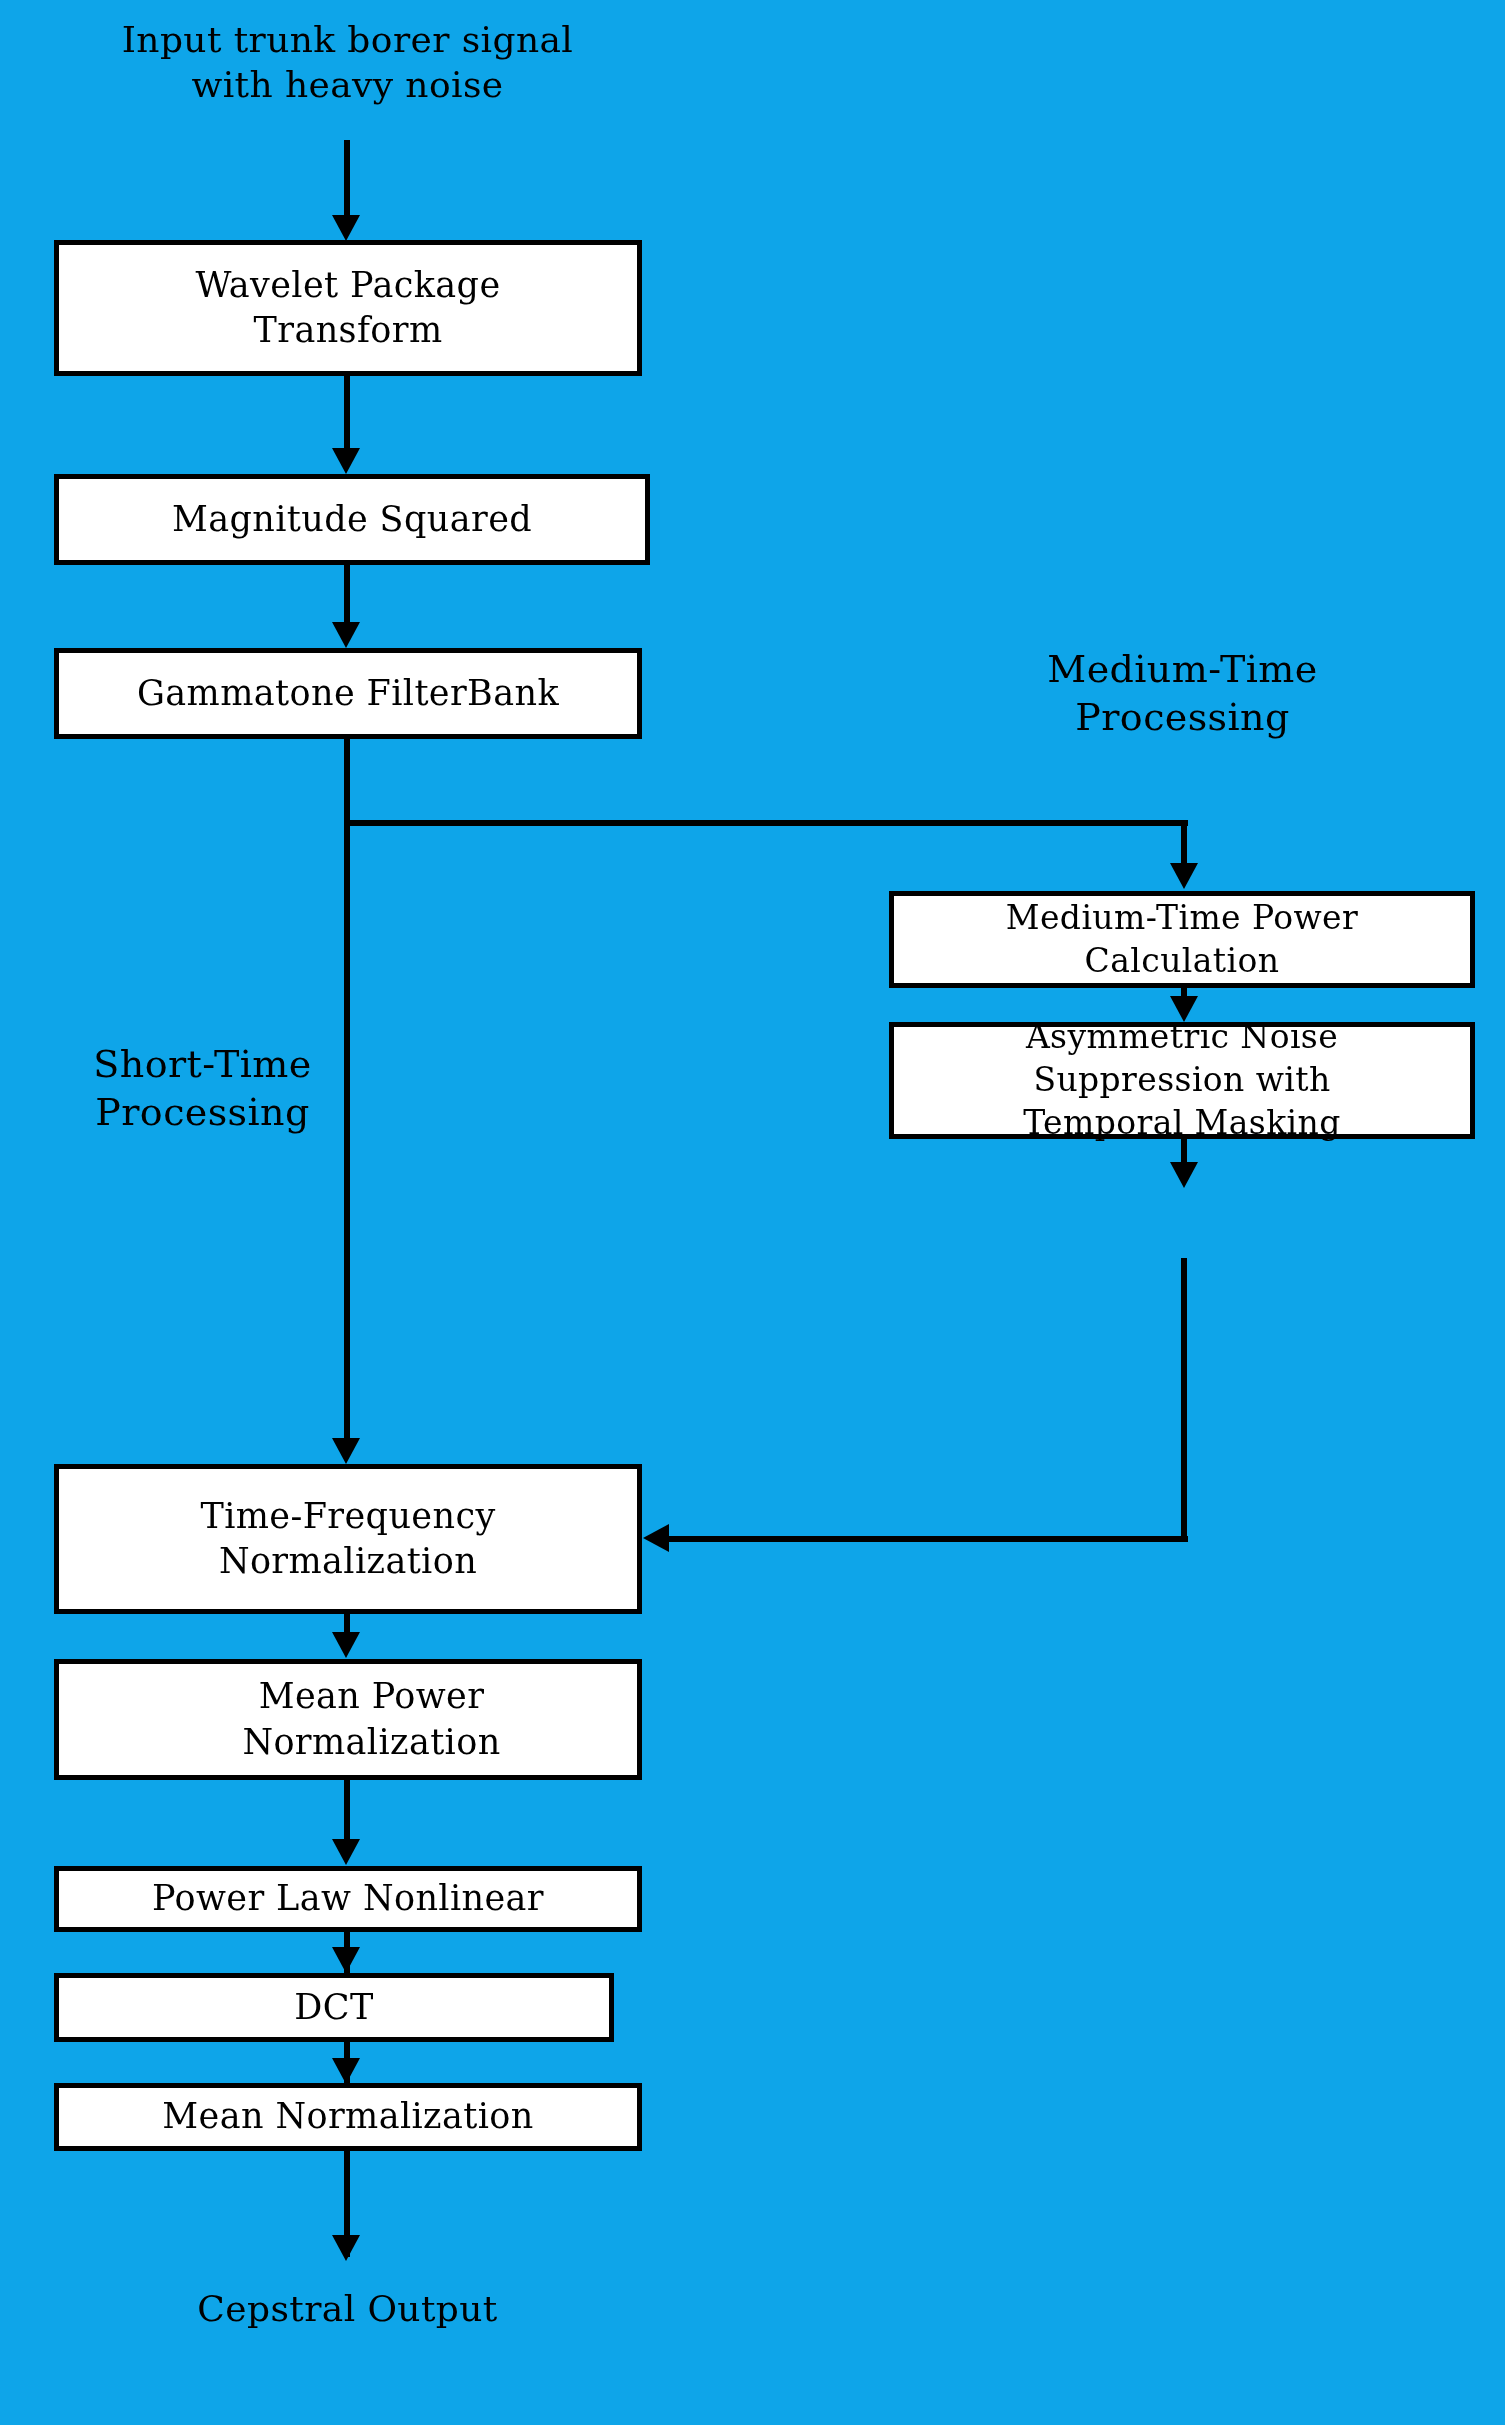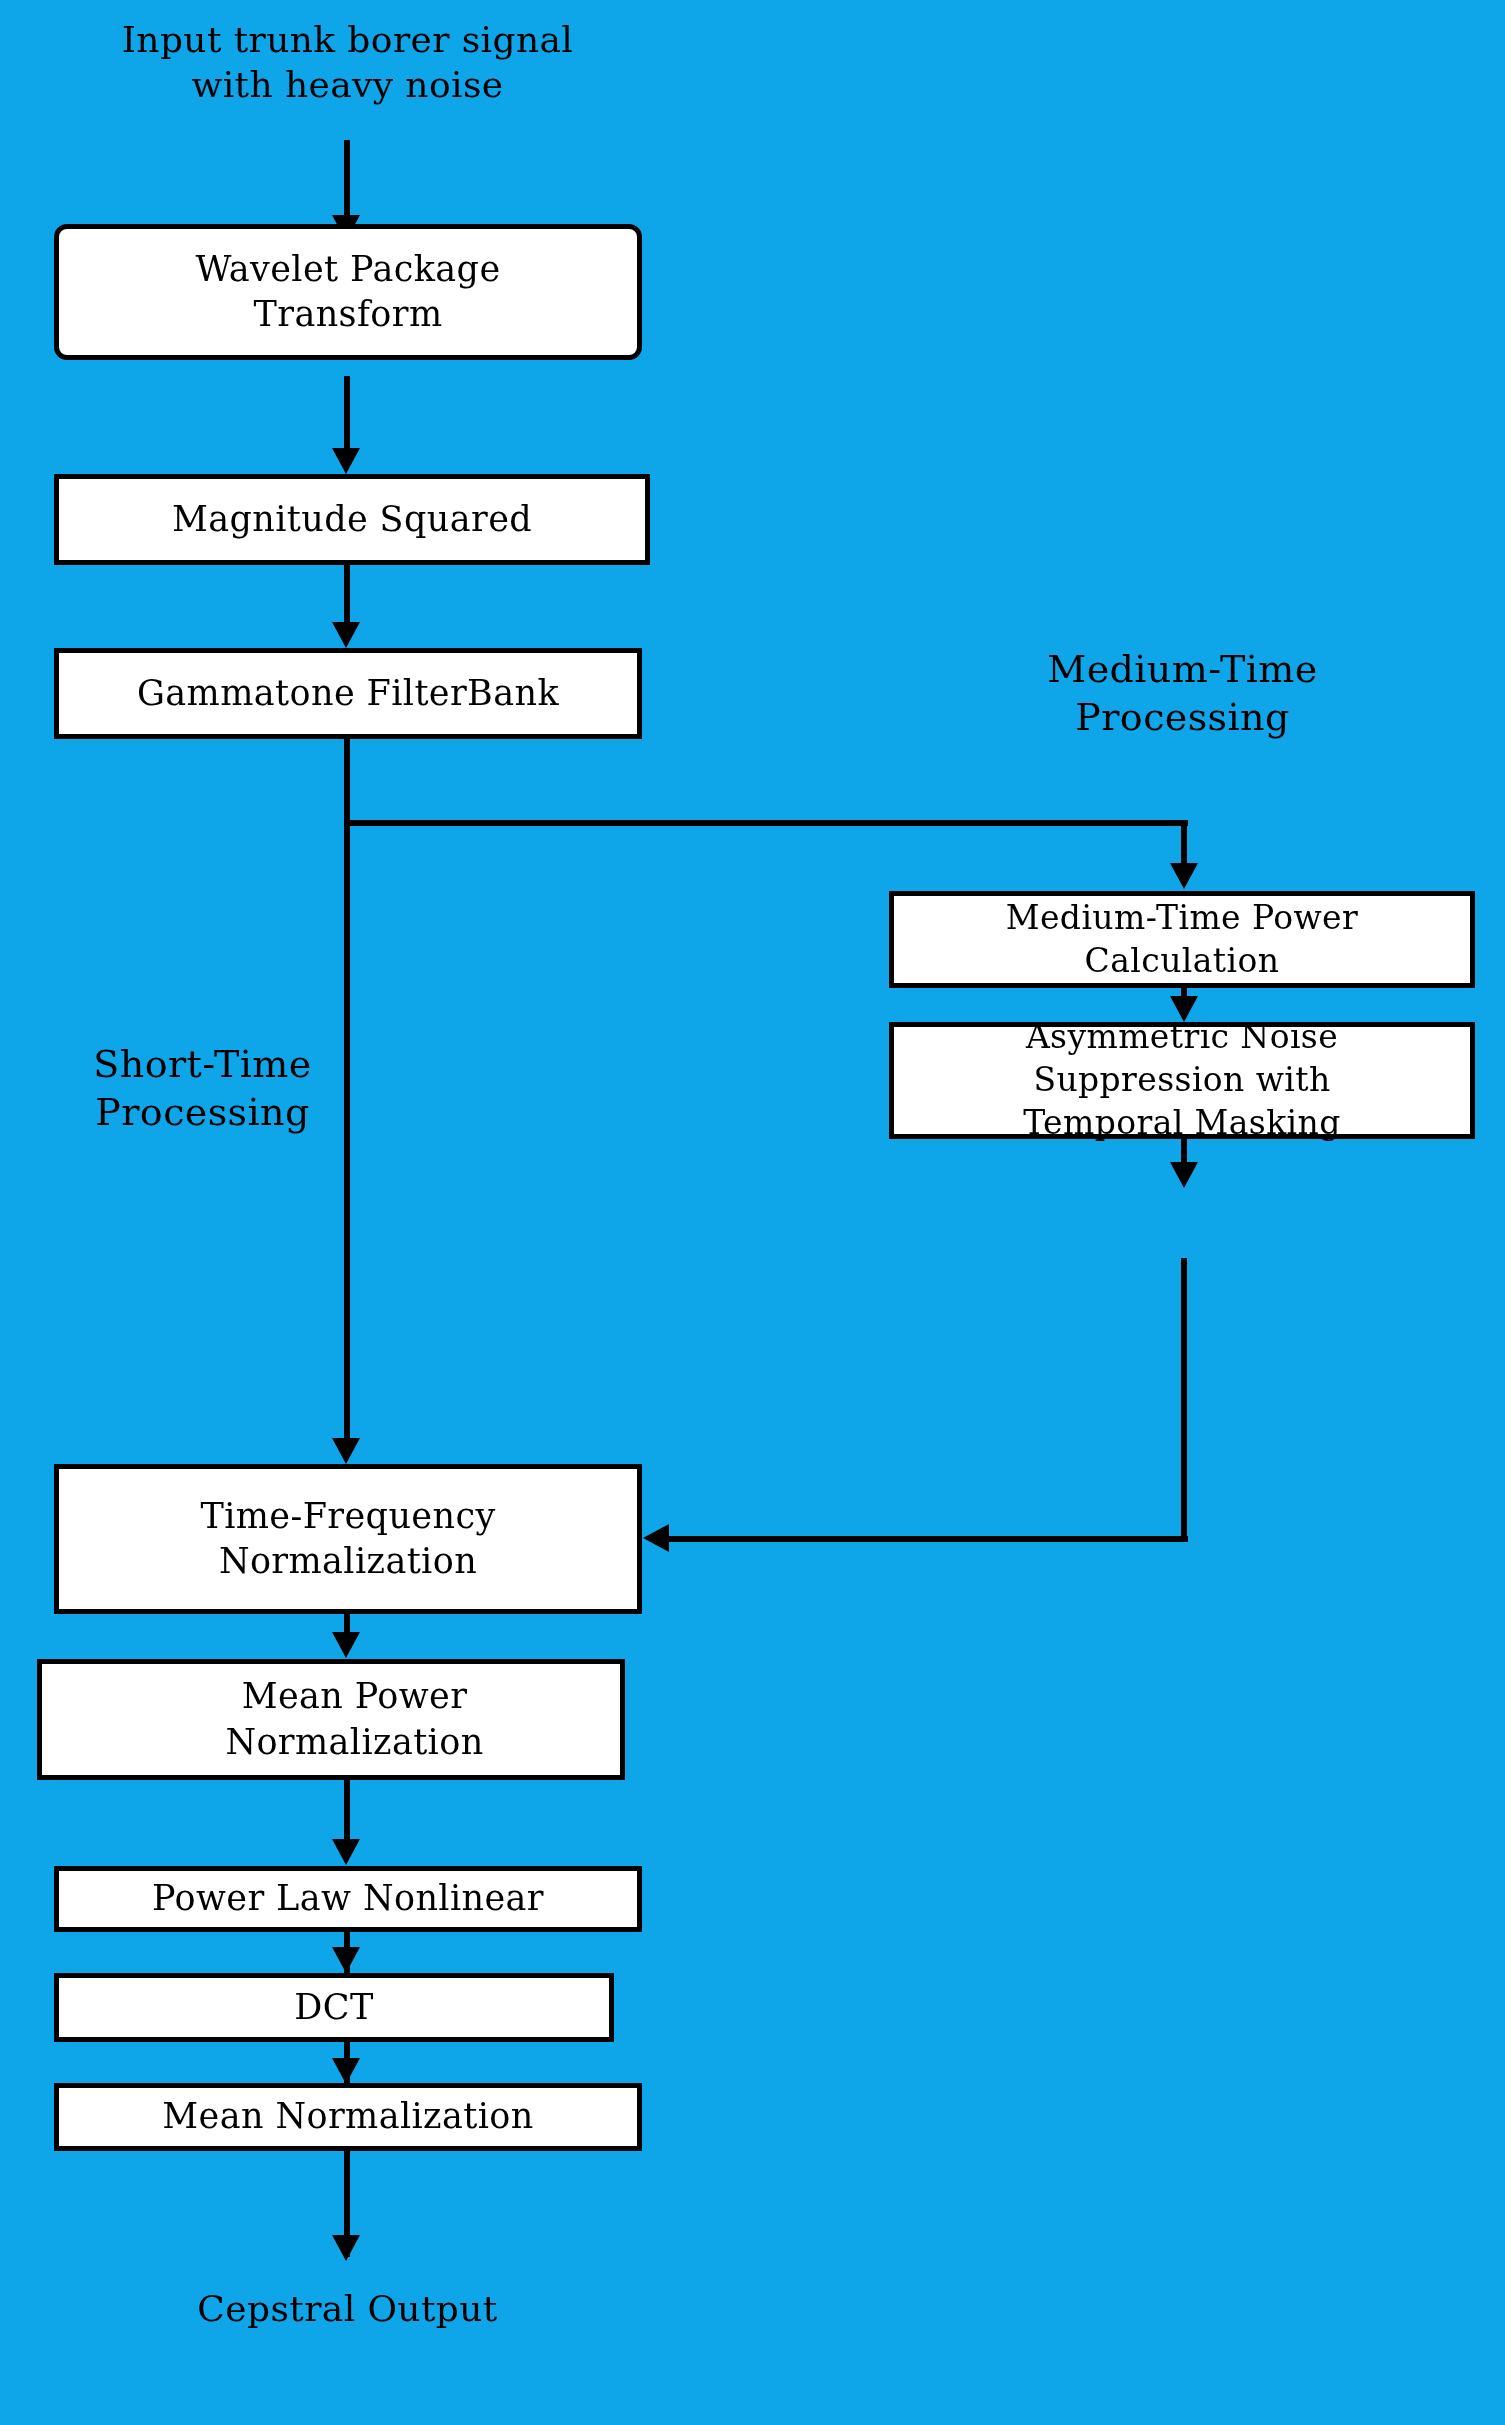--- a/index.html
+++ b/index.html
@@ -72,21 +72,21 @@
 <body>
 
 <div id="canvas">
 
   <div class="freetext t-center" style="left:30px; top:16.6px; width:635px; font-size:36px;">Input trunk borer signal
 with heavy noise</div>
 
   <div class="vline" style="left:344px; top:140px; width:6px; height:79px;"></div>
   <div class="arrowhead-down" style="left:332px; top:215px;"></div>
 
-  <div class="node" style="left:54px; top:224px; width:588px; height:136px; font-size:35px;border-radius:13px;">
+  <div class="node" style="left:54px; top:240px; width:588px; height:136px; font-size:35px;">
     <span class="label">Wavelet Package
 Transform</span>
   </div>
 
   <div class="vline" style="left:344px; top:376px; width:6px; height:76px;"></div>
   <div class="arrowhead-down" style="left:332px; top:448px;"></div>
 
   <div class="node" style="left:54px; top:474px; width:596px; height:91px; font-size:35px;">
     <span class="label">Magnitude Squared</span>
   </div>
@@ -134,21 +134,21 @@
   <div class="arrowhead-left" style="left:643px; top:1524px;"></div>
 
   <div class="node" style="left:54px; top:1464px; width:588px; height:150px; font-size:35px;">
     <span class="label">Time-Frequency
 Normalization</span>
   </div>
 
   <div class="vline" style="left:344px; top:1614px; width:6px; height:23px;"></div>
   <div class="arrowhead-down" style="left:332px; top:1632px;"></div>
 
-  <div class="node" style="left:37px; top:1659px; width:588px; height:121px; font-size:35px;padding-left:47px;">
+  <div class="node" style="left:54px; top:1659px; width:588px; height:121px; font-size:35px;padding-left:47px;">
     <span class="label">Mean Power
 Normalization</span>
   </div>
 
   <div class="vline" style="left:344px; top:1780px; width:6px; height:64px;"></div>
   <div class="arrowhead-down" style="left:332px; top:1839px;"></div>
 
   <div class="node" style="left:54px; top:1866px; width:588px; height:66px; font-size:35px;justify-content:center;">
     <span class="label">Power Law Nonlinear</span>
   </div>

